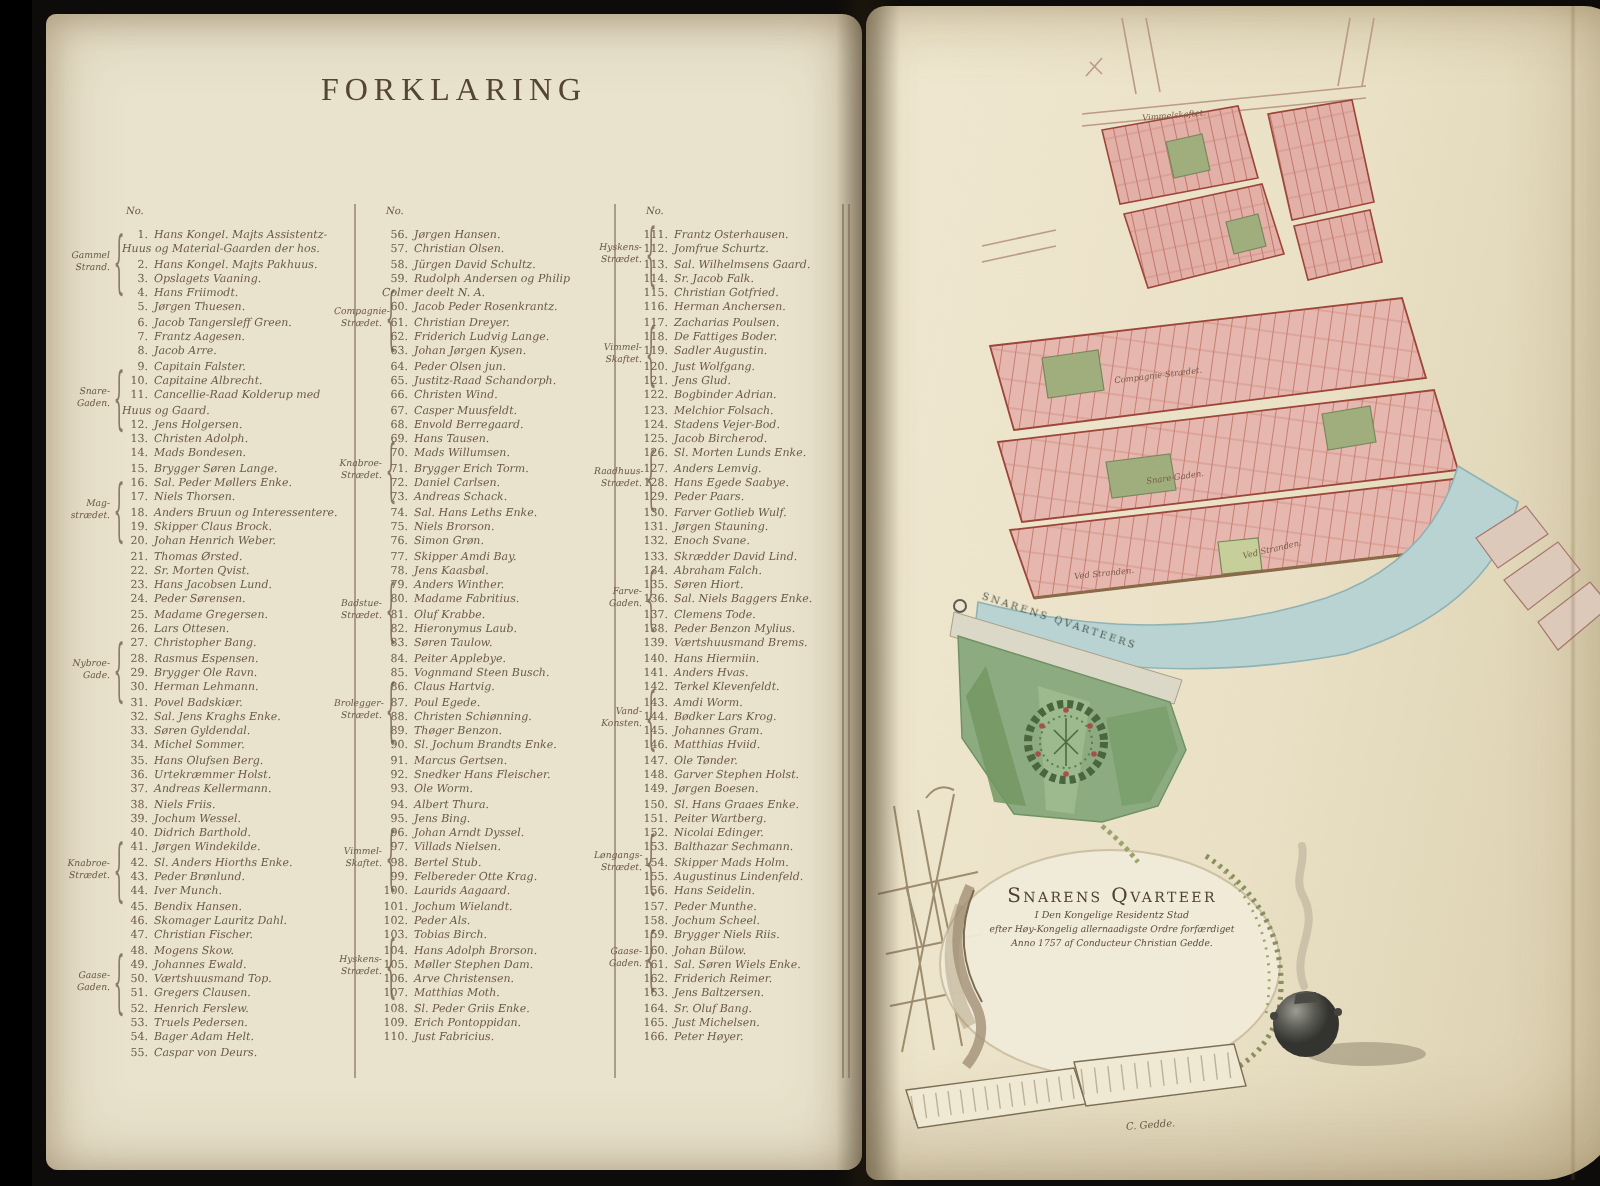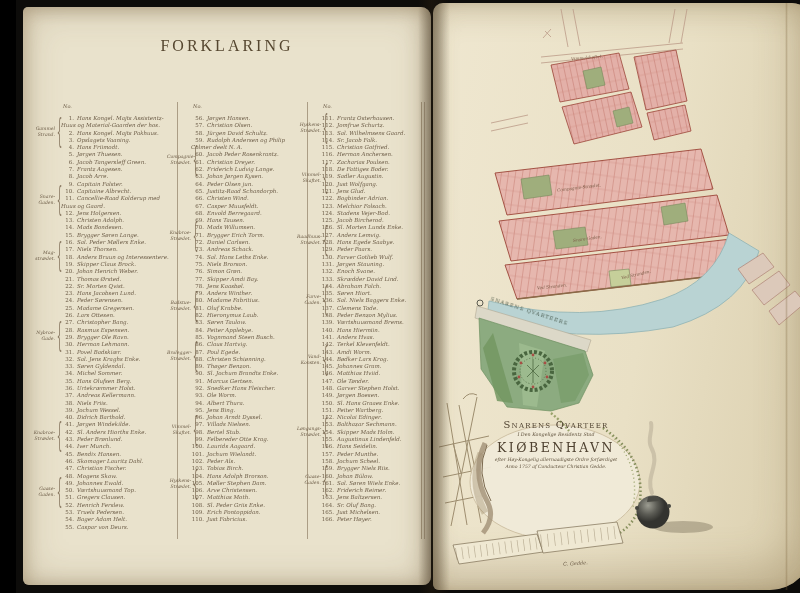--- a/index.html
+++ b/index.html
@@ -38,21 +38,21 @@
   .mtext{font-size:4.6px;font-style:italic;line-height:5.4px;color:#6a5a45;text-align:right;
          white-space:pre-line;width:24px;}
   .mbrace{font-size:11px;color:#8a7a62;transform:scaleY(3.1) scaleX(.8);margin-left:1px;}
   .vrule{position:absolute;top:95px;height:437px;width:1px;background:rgba(120,100,75,.55);}
   .vrule.d{box-shadow:3px 0 0 rgba(120,100,75,.45);}
   
   #rp svg{position:absolute;left:0;top:0;}
   .maplabel{position:absolute;font-size:4.2px;font-style:italic;color:#7c5c48;white-space:nowrap;}
   #flagtext{position:absolute;left:56px;top:305px;transform:rotate(18deg);font-size:5px;
             letter-spacing:1.2px;color:rgba(38,54,38,.78);filter:blur(.3px);white-space:nowrap;}
-  #cartouchetext{position:absolute;left:38px;top:416px;width:170px;text-align:center;color:#4e4130;}
+  #cartouchetext{position:absolute;left:38px;top:440px;width:170px;text-align:center;color:#4e4130;}
   .c1{font-size:10px;font-variant:small-caps;letter-spacing:1.2px;}
   .c2{font-size:4.8px;font-style:italic;margin-top:2px;color:#5d4f3a;}
   .c3{font-size:12.5px;letter-spacing:2.5px;text-transform:uppercase;margin-top:3px;}
   .c4,.c5{font-size:4.6px;font-style:italic;margin-top:2px;color:#5d4f3a;}
   #signature{position:absolute;left:130px;top:557px;font-size:5px;font-style:italic;
              color:#6a5a45;transform:rotate(-4deg);}
 </style>
 </head>
 <body>
 
@@ -458,21 +458,20 @@
     <span class="maplabel" style="left:124px;top:182px;transform:rotate(-7deg)">Compagnie-Strædet.</span>
     <span class="maplabel" style="left:140px;top:233px;transform:rotate(-8deg)">Snare-Gaden.</span>
     <span class="maplabel" style="left:104px;top:281px;transform:rotate(-6deg)">Ved Stranden.</span>
     <span class="maplabel" style="left:188px;top:269px;transform:rotate(-13deg)">Ved Stranden.</span>
 
     <div id="flagtext">SNARENS QVARTEERS</div>
 
     <div id="cartouchetext">
       <div class="c1">Snarens Qvarteer</div>
       <div class="c2">I Den Kongelige Residentz Stad</div>
-      <div class="c3">Kiøbenhavn</div>
       <div class="c4">efter Høy-Kongelig allernaadigste Ordre forfærdiget</div>
       <div class="c5">Anno 1757 af Conducteur Christian Gedde.</div>
     </div>
 
     <span id="signature">C. Gedde.</span>
     <div class="crease"></div>
   </div>
 
   <div id="gutter"></div>
 </div>

